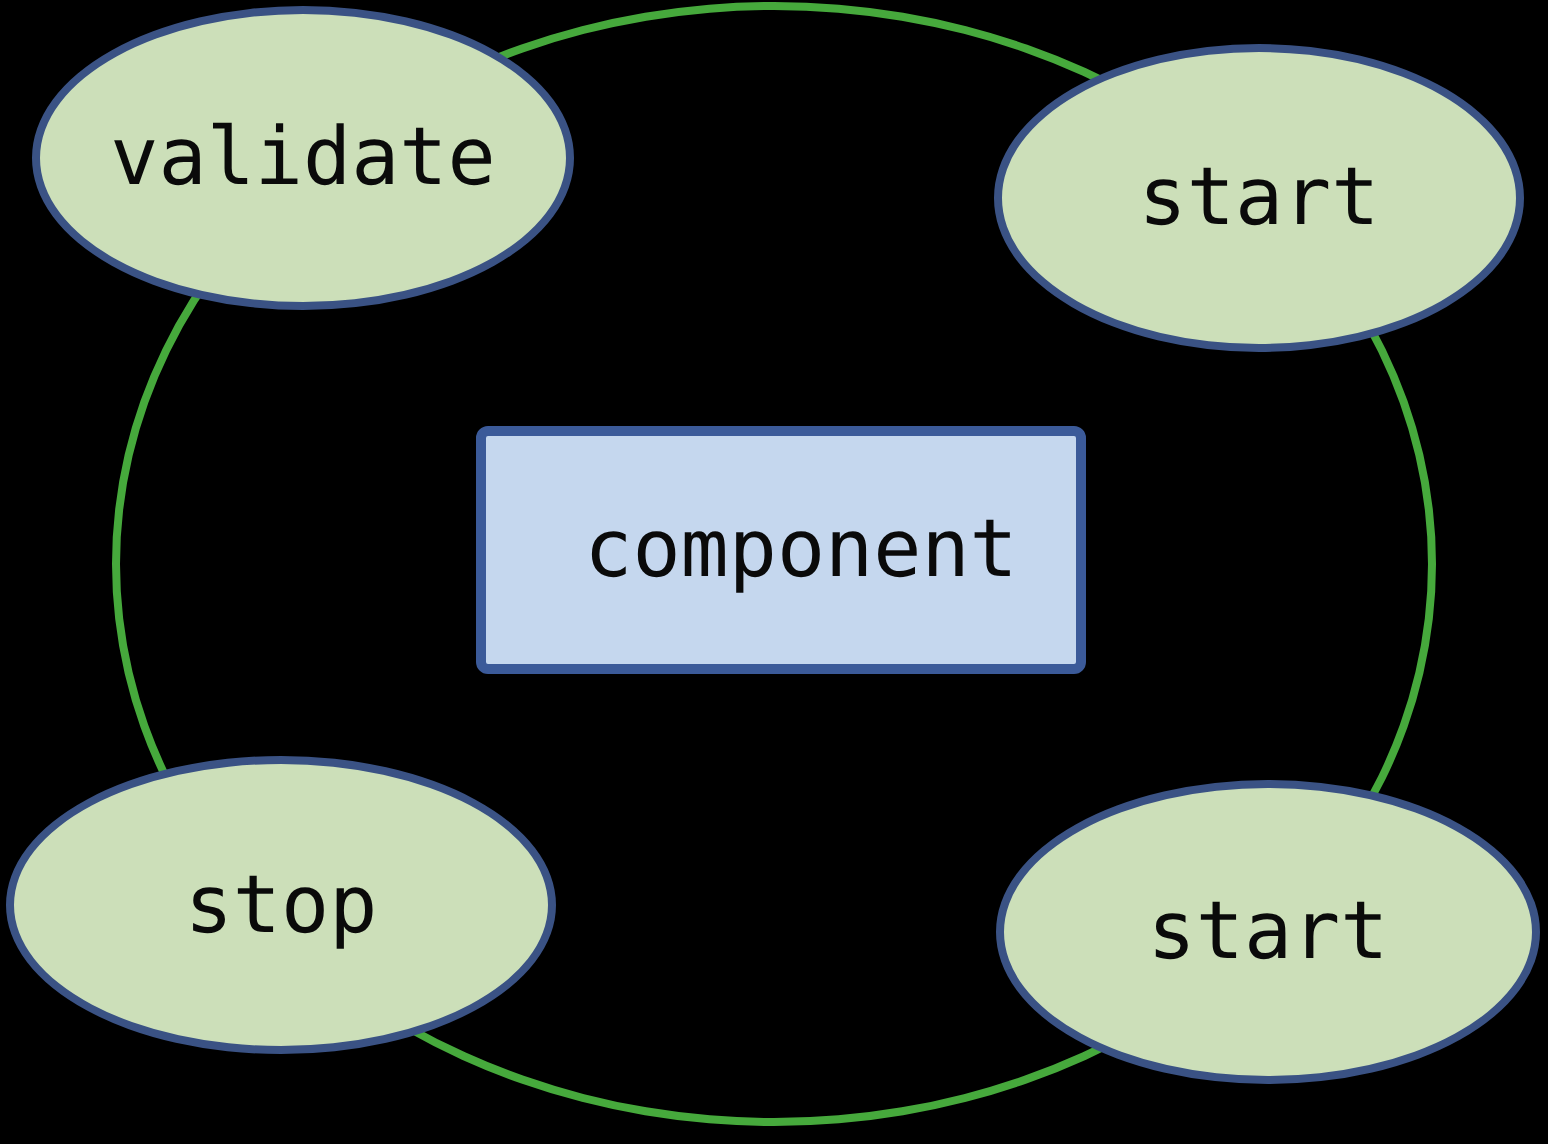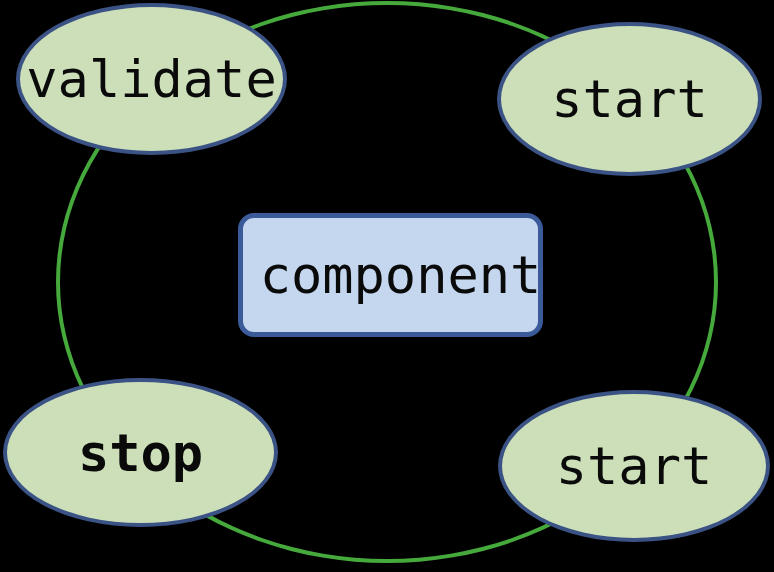--- a/index.html
+++ b/index.html
@@ -33,35 +33,35 @@
     height: 562px;
     border: 4px solid var(--cycle-stroke);
     border-radius: 50%;
     background: transparent;
   }
   .node {
     position: absolute;
     display: flex;
     align-items: center;
     justify-content: center;
-    font-size: 52px;
+    font-size: 40px;
     line-height: 1;
     background: var(--state-fill);
     border: 4px solid var(--state-border);
   }
   .ellipse { border-radius: 50%; }
   .node-validate { left: 16px;  top: 3px;   width: 271px; height: 152px; }
   .node-init     { left: 497px; top: 22px;  width: 265px; height: 154px; }
-  .node-stop     { left: 3px;   top: 378px; width: 275px; height: 149px; font-weight: bold; }
+  .node-stop     { left: 3px;   top: 378px; width: 275px; height: 149px; }
   .node-start    { left: 498px; top: 390px; width: 272px; height: 152px; }
   .node-component {
     left: 238px; top: 213px; width: 305px; height: 124px;
     background: var(--center-fill);
     border: 5px solid var(--center-border);
-    border-radius: 16px;
+    border-radius: 6px;
     padding-left: 20px;
   }
   .node-label { display: inline-block; }
 </style>
 </head>
 <body>
 
 <div class="stage">
 
   <div class="cycle"></div>

